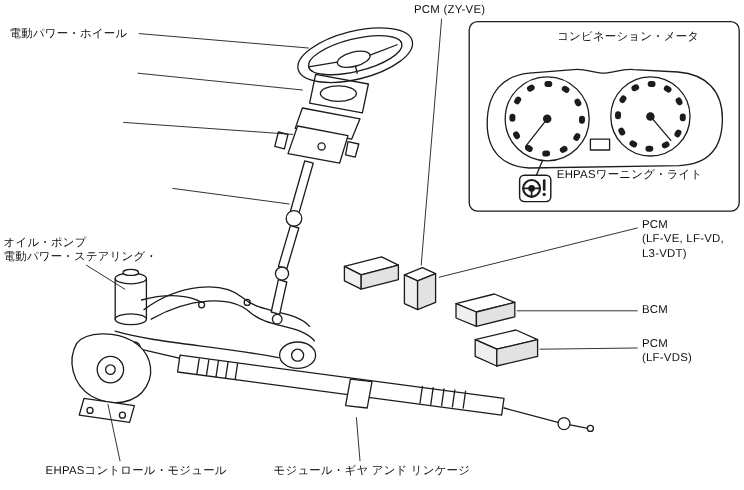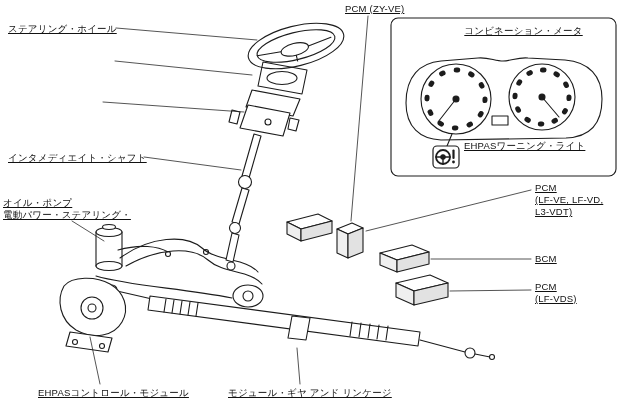--- a/index.html
+++ b/index.html
@@ -4,21 +4,21 @@
 <style>
   * { margin:0; padding:0; box-sizing:border-box; }
   html,body { background:#ffffff; }
   .canvas {
     position:relative; width:620px; height:408px; background:#ffffff; overflow:hidden;
     font-family:"Liberation Sans","DejaVu Sans",sans-serif; color:#111111;
   }
   .canvas svg { position:absolute; left:0; top:0; }
   .lbl {
     position:absolute; font-size:9.5px; line-height:12px; white-space:nowrap;
-    letter-spacing:0.2px; color:#111111;text-decoration:underline;
+    letter-spacing:0.2px; color:#111111;
   }
   .lbl.center { text-align:center; }
 </style>
 </head>
 <body>
 
 <div class="canvas">
 
   <svg width="620" height="408" viewBox="0 0 620 408">
     <g stroke="#1c1c1c" fill="none" stroke-width="1.1" stroke-linecap="round" stroke-linejoin="round">
@@ -145,22 +145,21 @@
         <line x1="100" y1="384" x2="90" y2="337"></line>
         <line x1="300" y1="384" x2="297" y2="348"></line>
         <line x1="368" y1="16" x2="351" y2="221"></line>
         <line x1="531" y1="190" x2="366" y2="231"></line>
         <line x1="531" y1="259" x2="431" y2="259"></line>
         <line x1="531" y1="290" x2="450" y2="291"></line>
       </g>
     </g>
   </svg>
 
-  <div class="lbl" style="left:8px;top:23px">ステアリング・ホイール</div>
-  <div class="lbl" style="left:8px;top:152px">インタメディエイト・シャフト</div>
+  <div class="lbl" style="left:8px;top:23px">電動パワー・ホイール</div>
 
   <div class="lbl" style="left:3px;top:197px">
     <div>オイル・ポンプ</div>
     <div>電動パワー・ステアリング・</div>
   </div>
 
   <div class="lbl" style="left:38px;top:387px">EHPASコントロール・モジュール</div>
   <div class="lbl" style="left:228px;top:387px">モジュール・ギヤ アンド リンケージ</div>
 
   <div class="lbl" style="left:345px;top:3px">PCM (ZY-VE)</div>

